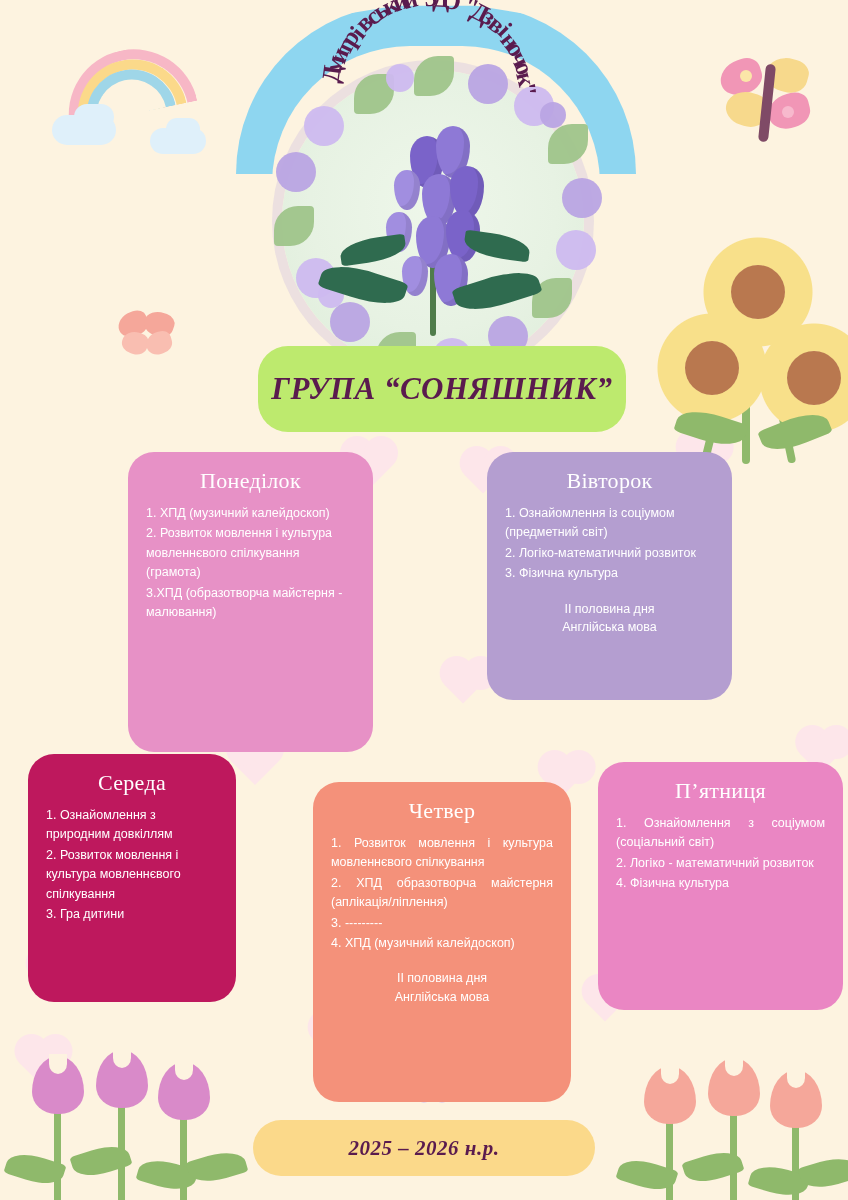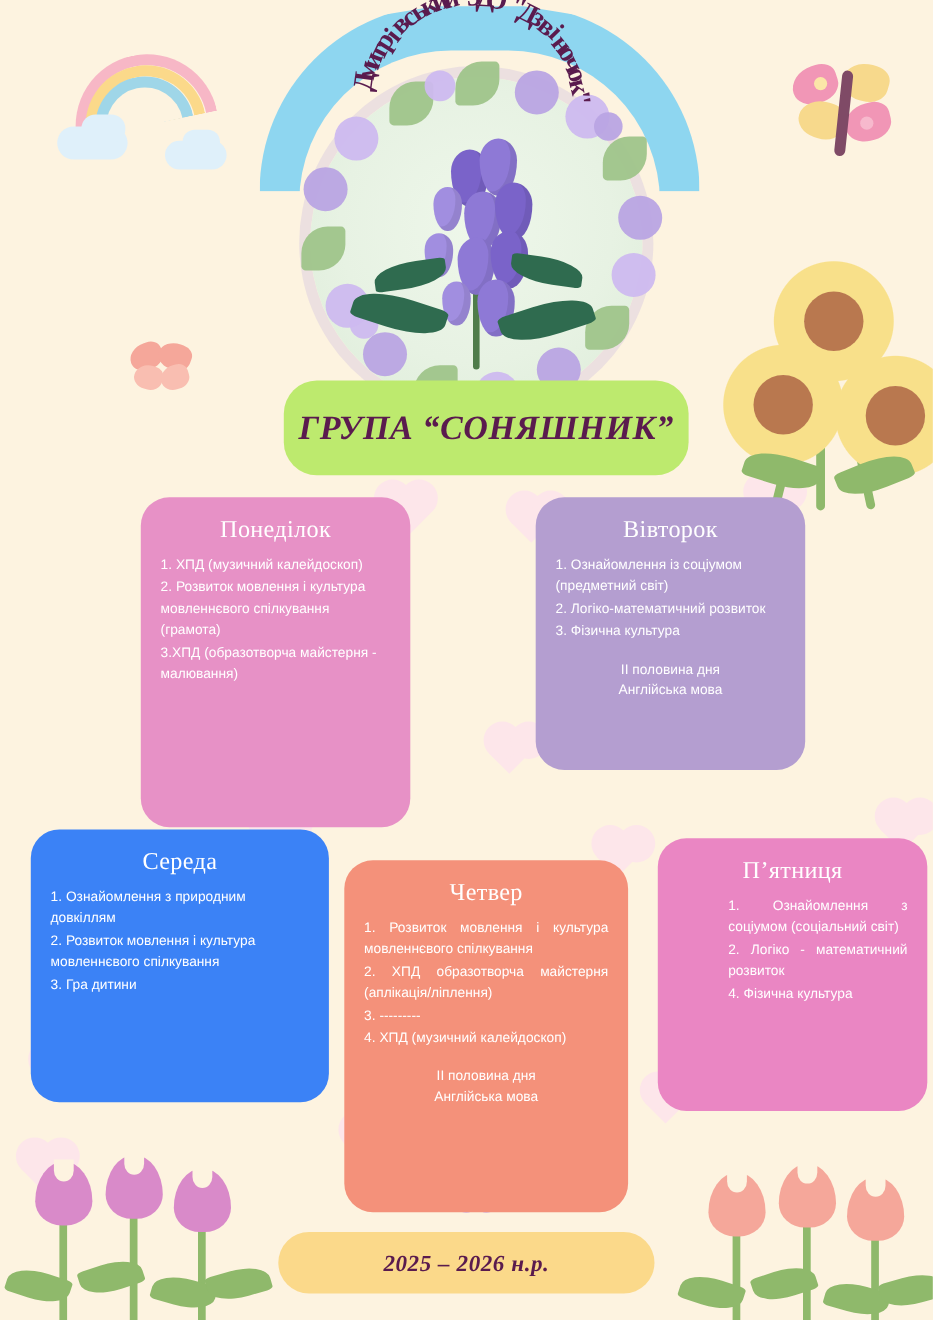--- a/index.html
+++ b/index.html
@@ -249,26 +249,26 @@
   .card ul li { margin-bottom: 1px; }
   .card .second {
     margin-top: 16px;
     text-align: center;
     font-size: 12.5px;
     line-height: 1.5;
   }
 
   #card-mon { left: 128px; top: 452px; width: 245px; height: 300px; background: #e791c6; }
   #card-tue { left: 487px; top: 452px; width: 245px; height: 248px; background: #b49ed0; }
-  #card-wed { left: 28px;  top: 754px; width: 271px; height: 248px; background: #3b82f6; }
+  #card-wed { left: 28px;  top: 754px; width: 208px; height: 248px; background: #be185d; }
   #card-thu { left: 313px; top: 782px; width: 258px; height: 320px; background: #f4917a; }
   #card-fri { left: 598px; top: 762px; width: 245px; height: 248px; background: #ea86c3; }
 
   #card-thu ul { text-align: justify; }
-  #card-fri ul { text-align: justify; margin-left: 46px; }
+  #card-fri ul { text-align: justify; }
 
   
   .year-banner {
     position: absolute;
     left: 253px; top: 1120px;
     width: 342px; height: 56px;
     background: #fbd98a;
     border-radius: 28px;
     display: flex;
     align-items: center;

